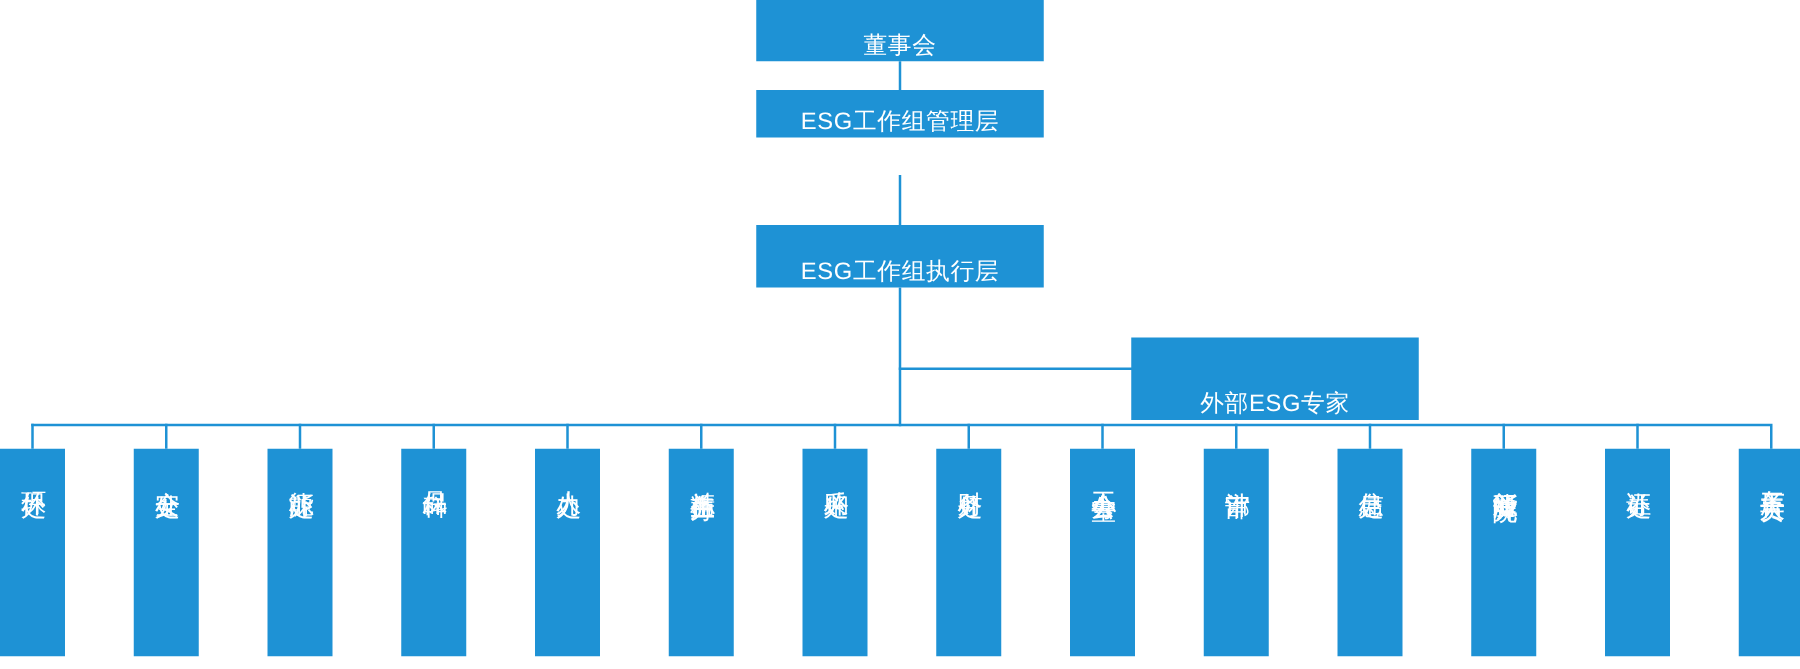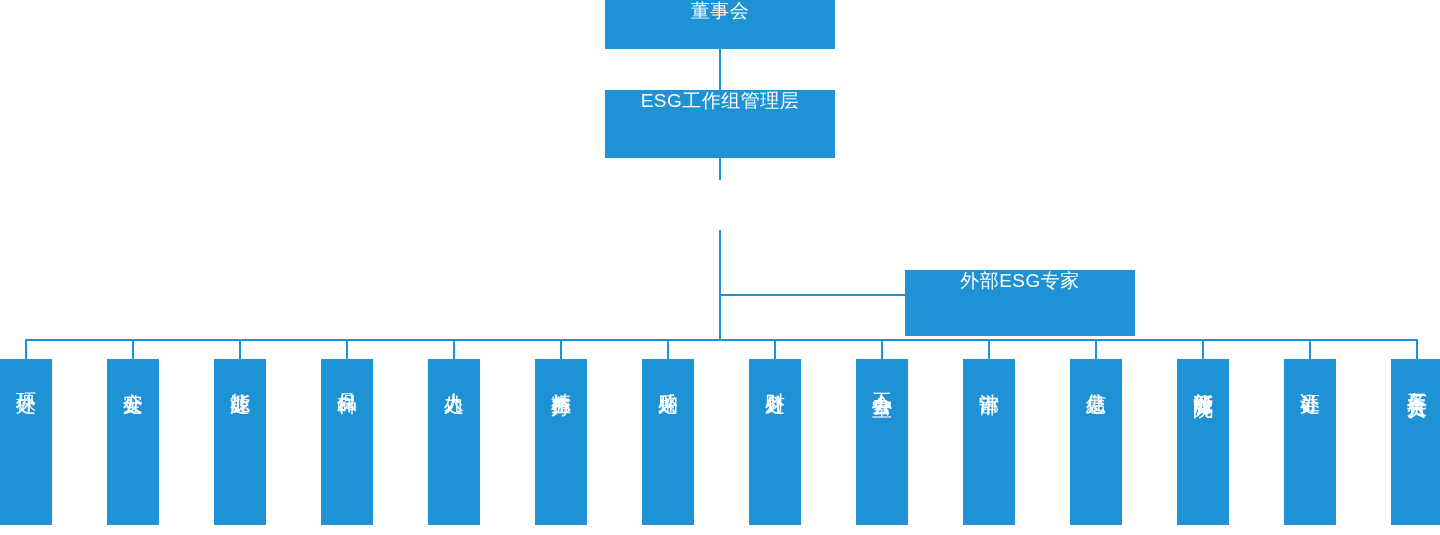--- a/index.html
+++ b/index.html
@@ -17,21 +17,21 @@
     height: 535px;
     background: #ffffff;
   }
 
   
   .node {
     position: absolute;
     background: #1e92d5;
     color: #ffffff;
     display: flex;
-    align-items: flex-start;
+    align-items: flex-end;
     justify-content: center;
     text-align: center;
     line-height: 1.2;
   }
   .node.top {
     font-size: 19px;
     letter-spacing: 0.5px;
   }
   .node.leaf {
     align-items: flex-start;
@@ -61,26 +61,29 @@
 <body>
 
 <div id="chart-root">
 
   <div class="node top" style="left:605px; top:0px; width:230px; height:49px;">
     <span>董事会</span>
   </div>
 
   <div class="line v" style="left:719px; top:49px; height:41px;"></div>
 
-  <div class="node top" style="left:605px; top:90px; width:230px; height:68px;">
+  <div class="node top" style="left:605px; top:72px; width:230px; height:38px;">
     <span>ESG工作组管理层</span>
   </div>
 
   <div class="line v" style="left:719px; top:140px; height:40px;"></div>
 
+  <div class="node top" style="left:605px; top:180px; width:230px; height:50px;">
+    <span>ESG工作组执行层</span>
+  </div>
 
   <div class="line v" style="left:719px; top:230px; height:111px;"></div>
 
   <div class="line h" style="left:719px; top:294px; width:187px;"></div>
 
   <div class="node top" style="left:905px; top:270px; width:230px; height:66px;">
     <span>外部ESG专家</span>
   </div>
 
   <div class="line h" style="left:25px; top:339px; width:1391px;"></div>

